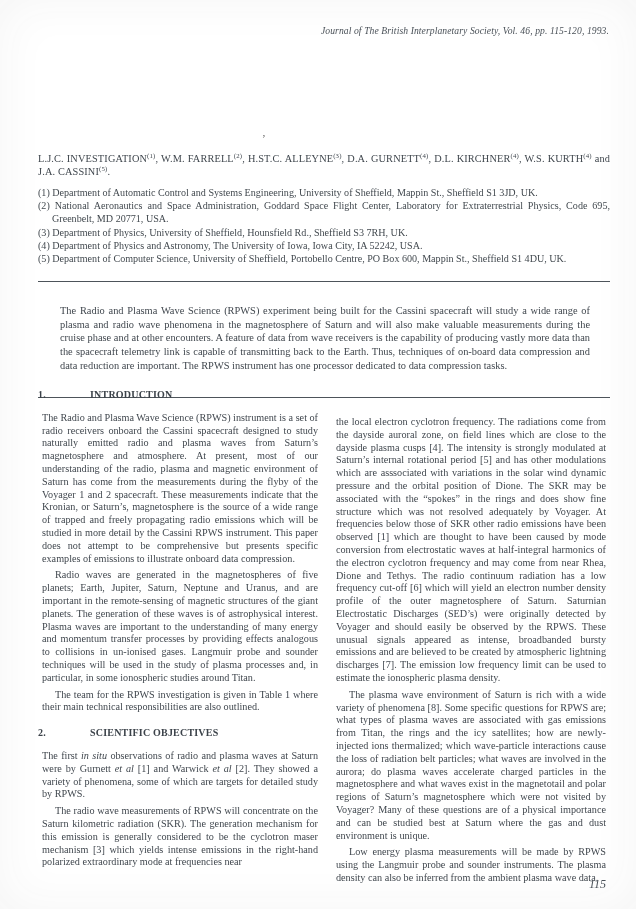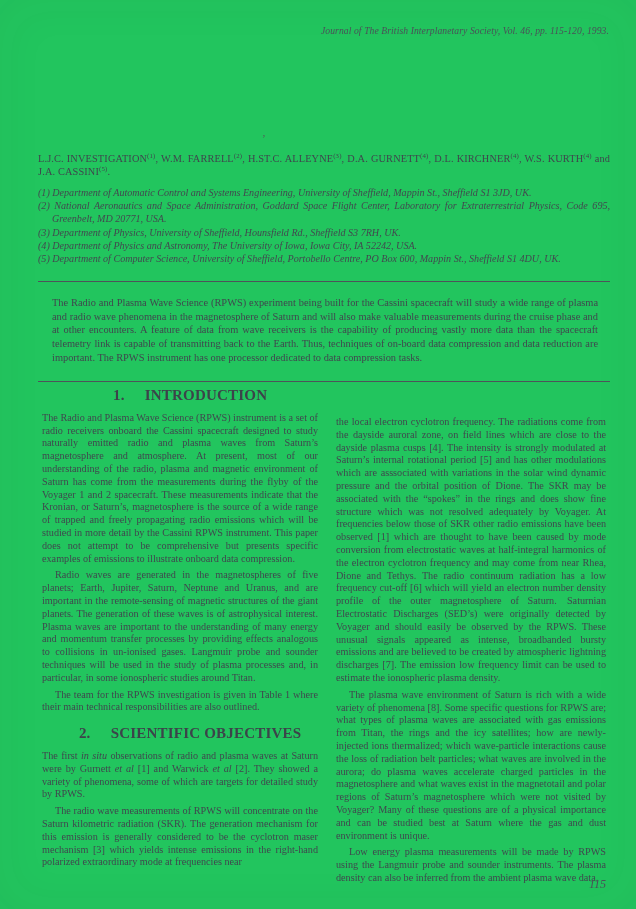--- a/index.html
+++ b/index.html
@@ -1,18 +1,18 @@
 <!DOCTYPE html>
 <html><head>
 <meta charset="utf-8">
 <style>
   html,body{margin:0;padding:0;background:#e8e8e6;}
   .page{
     position:relative;width:636px;height:909px;margin:0 auto;
-    background:#22c55e;overflow:hidden;
+    background:#ffffff;overflow:hidden;
     box-shadow:inset 0 0 50px rgba(60,60,55,0.05);
     font-family:"Liberation Serif","DejaVu Serif",serif;
     color:#434a51;
   }
   .journal-line{
     position:absolute;top:25px;right:27px;
     font-style:italic;font-size:9.6px;letter-spacing:.1px;color:#4a5158;
   }
   .title-block{
     position:absolute;left:38px;top:92px;width:572px;
@@ -21,42 +21,42 @@
   .t1{text-align:left;}
   .t2{text-align:right;}
   .stray{position:absolute;left:262px;top:132px;font-size:11px;color:#555;}
   .authors{
     position:absolute;left:38px;top:152px;width:572px;
     font-size:10.3px;line-height:13.4px;letter-spacing:.15px;text-align:justify;color:#3f464d;
   }
   .authors sup{font-size:6.8px;line-height:0;}
   .affiliations{
     position:absolute;left:38px;top:186px;width:572px;
-    font-style:italic;font-size:10.1px;line-height:13.2px;color:#42494f;
+    font-size:10.1px;line-height:13.2px;color:#42494f;
   }
   .aff{padding-left:14px;text-indent:-14px;text-align:justify;margin:0;}
   .abstract{
     position:absolute;left:38px;top:281px;width:572px;
     border-top:1px solid #4d545a;border-bottom:1px solid #4d545a;
     padding:6px 0 8px 0;box-sizing:border-box;
   }
   .abs-text{
-    margin:8px;padding:0 4px 0 6px;
+    margin:16px;padding:0 4px 0 6px;
     font-size:10.4px;line-height:13.7px;text-align:justify;color:#40474e;
   }
   .columns{
     position:absolute;left:38px;top:389px;width:572px;
     display:flex;gap:10px;
   }
   .col{font-size:10.2px;line-height:12.8px;text-align:justify;color:#40474e;}
   .col-left{width:284px;}
   .col-right{width:278px;padding-top:23px;box-sizing:border-box;}
   .sec-heading{
-    font-weight:bold;font-size:15px;letter-spacing:.2px;color:#3c434a;
-    margin:0 0 10px 0;text-align:center;
+    font-weight:bold;font-size:10px;letter-spacing:.2px;color:#3c434a;
+    margin:0 0 10px 0;text-align:left;
   }
   p.body-para + .sec-heading{margin-top:13px;}
   .sec-num{display:inline-block;width:52px;}
   p.body-para{margin:4px;text-indent:13px;}
   p.body-para.noindent{text-indent:0;}
   .pagenum{
     position:absolute;right:30px;top:877px;
     font-style:italic;font-size:12px;color:#4a5158;
   }
 </style>

